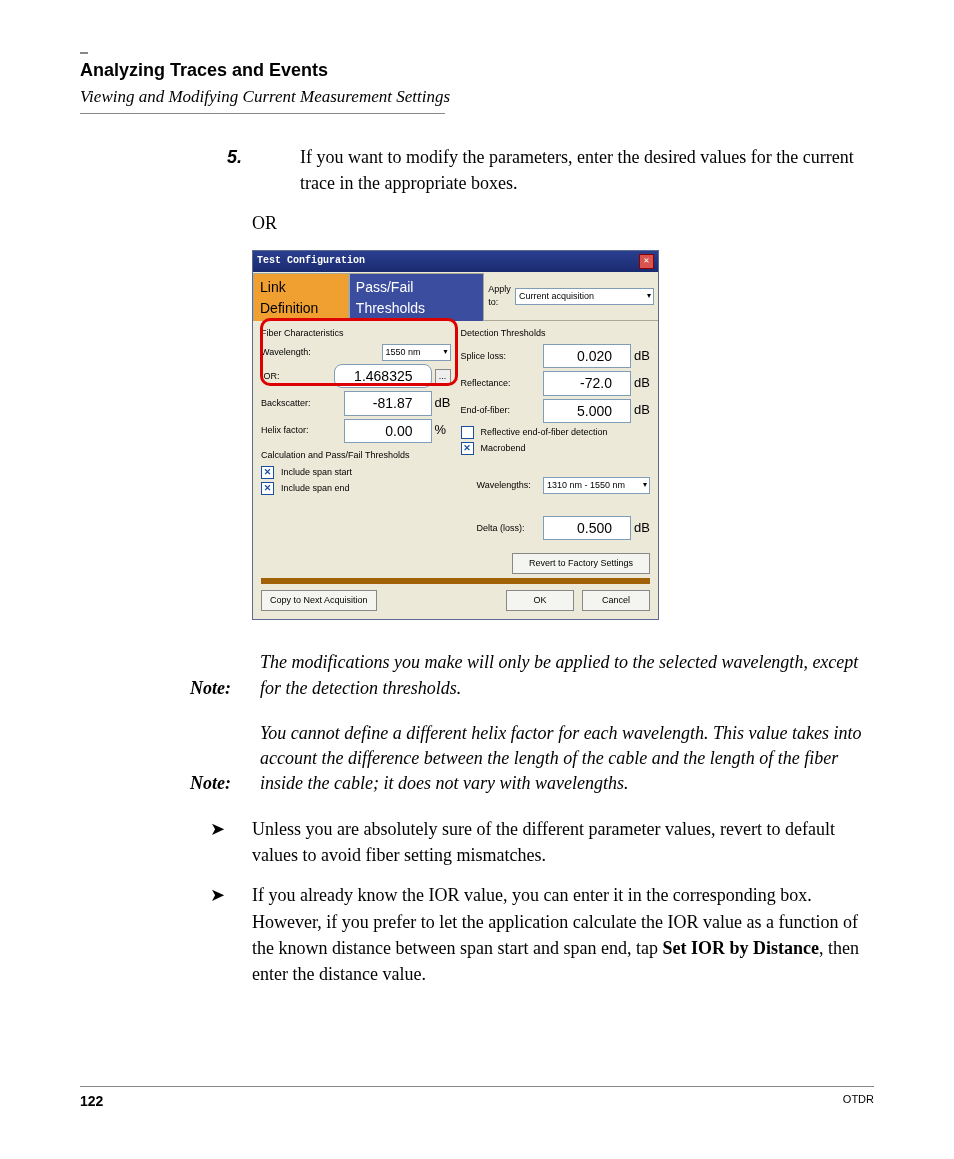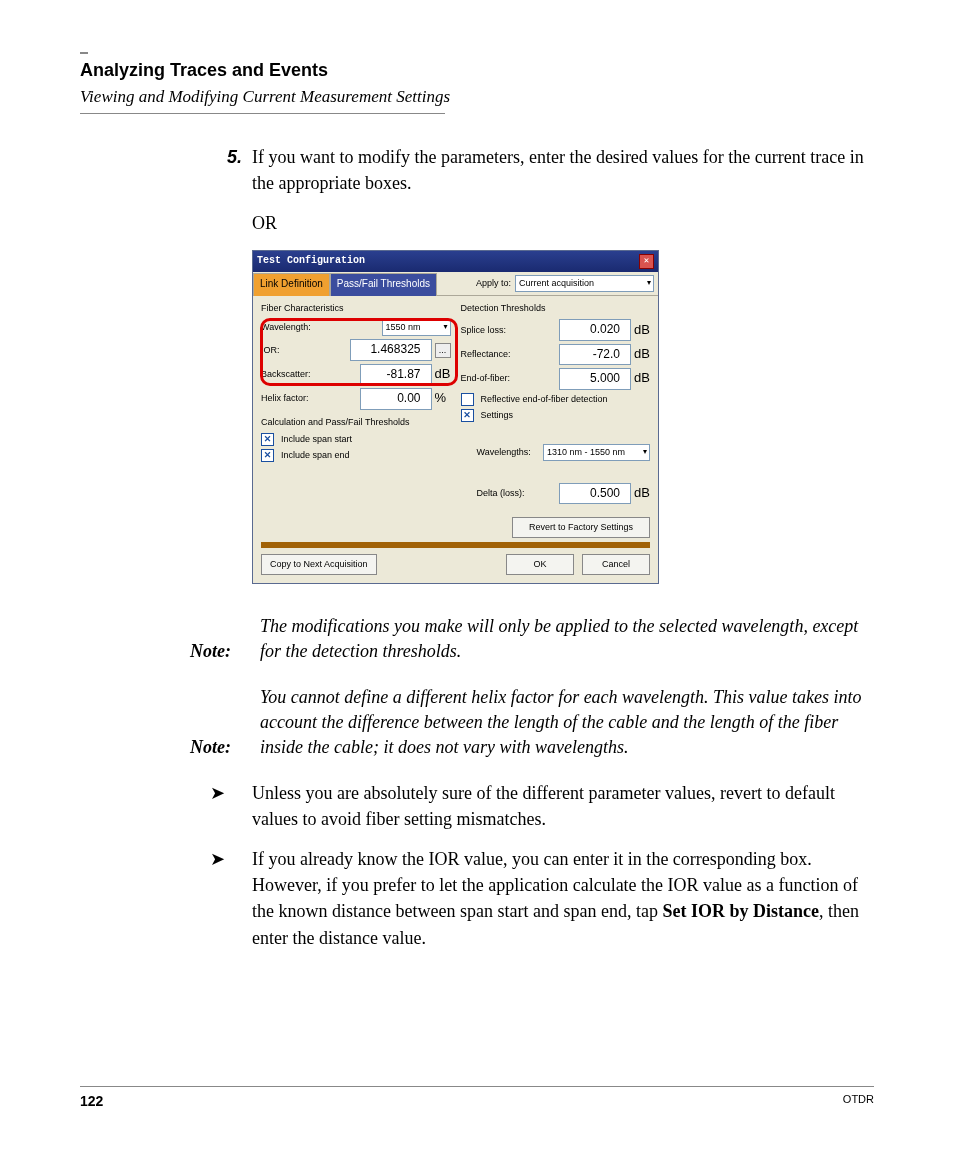--- a/index.html
+++ b/index.html
@@ -3,21 +3,21 @@
 <meta charset="utf-8">
 <style>
   html,body{margin:0;padding:0;background:#fff;font-family:Georgia,'Times New Roman',serif;color:#000;}
   .page{width:954px;height:1159px;position:relative;box-sizing:border-box;padding:60px 80px 50px 80px;}
   .sec-title{font-family:Verdana,Arial,sans-serif;font-weight:bold;font-size:18px;margin:0 0 6px 0;}
   .sec-sub{font-style:italic;font-size:17px;margin:0 0 6px 0;}
   .hr1{border:none;border-top:1.5px solid #888;margin:0 0 30px 0;width:365px;}
   .body{padding-left:130px;font-size:18px;line-height:1.45;}
   .step-row{display:flex;margin-bottom:10px;}
   .step-num{font-family:Verdana,Arial,sans-serif;font-weight:bold;font-style:italic;width:32px;text-align:right;flex-shrink:0;margin-right:10px;}
-  .step-text{flex:1;}
+  .step-text{flex:1;margin-left:48px;}
   .or{margin:14px 0 14px 42px;}
   .para{margin:0 0 14px 42px;}
   .bold{font-weight:bold;}
   .screenshot{margin:6px 0 30px 42px;}
   .note-row{display:flex;margin:0 0 20px 0;font-style:italic;font-size:18px;line-height:1.4;align-items:flex-end;}
   .note-label{font-family:Georgia,serif;font-weight:bold;width:70px;flex-shrink:0;}
   .note-text{flex:1;}
   .note-wrap{padding-left:110px;}
   .bullet-row{display:flex;margin:0 0 14px 0;padding-left:130px;font-size:18px;line-height:1.45;}
   .bullet-icon{width:30px;flex-shrink:0;font-size:18px;margin-right:12px;}
@@ -27,33 +27,33 @@
   .footer-row{display:flex;justify-content:space-between;font-family:Verdana,Arial,sans-serif;font-size:14px;}
   .footer-left{font-weight:bold;}
   .footer-right{font-size:11px;}
   .toprule{position:absolute;left:80px;top:52px;width:8px;border-top:2px solid #888;}
 
   
   .dlg{width:405px;font-family:Tahoma,Arial,sans-serif;font-size:9px;color:#000;border:1px solid #5a6a90;background:#fff;}
   .dlg-title{background:linear-gradient(#2a3f8f,#1a2a70);color:#fff;font-weight:bold;padding:3px 4px;display:flex;justify-content:space-between;align-items:flex-start;font-size:10px;font-family:Liberation Mono, monospace;}
   .dlg-close{width:13px;height:13px;background:#d9534f;border:1px solid #800;color:#fff;display:flex;align-items:center;justify-content:center;font-size:9px;line-height:1;}
   .dlg-tabs{display:flex;background:#ece9d8;border-bottom:1px solid #aca899;}
-  .tab{padding:3px 6px;border:1px solid #aca899;border-bottom:none;margin-right:0;background:#ece9d8;position:relative;top:1px;font-size:10px;}
+  .tab{padding:3px 6px;border:1px solid #aca899;border-bottom:none;margin-right:0;background:#ece9d8;position:relative;top:1px;font-size:14px;}
   .tab.active{background:#f0a030;}
   .tab.inactive{background:#3b4d9e;color:#fff;}
   .dlg-tabs .applyto{margin-left:auto;padding:3px 4px;display:flex;align-items:center;gap:4px;}
   .sel{border:1px solid #7f9db9;background:#fff;padding:1px 14px 1px 3px;position:relative;display:inline-block;min-width:90px;font-size:9px;}
   .sel::after{content:"▾";position:absolute;right:2px;top:1px;font-size:8px;color:#000;}
   .dlg-body{display:flex;padding:6px 8px;background:#ece9d8;gap:10px;}
   .col{flex:1;}
   .grp-title{font-size:9px;margin-bottom:4px;}
   .frow{display:flex;align-items:center;margin:3px 0;gap:3px;}
   .flabel{flex:1;font-size:9px;}
-  .fld{border:1px solid #7f9db9;background:#fff;text-align:right;padding:1px 10px;width:50px;font-size:12px;}
-  .fld.wide{width:60px;}
+  .fld{border:1px solid #7f9db9;background:#fff;text-align:right;padding:1px 18px;width:50px;font-size:14px;}
+  .fld.wide{width:60px;border-radius:8px;}
   .unit{width:16px;font-size:13px;}
   .btn-dots{border:1px solid #888;background:#eee;width:14px;text-align:center;font-size:9px;padding:0;}
   .chk{width:11px;height:11px;border:1px solid #1a4fa0;background:#fff;display:inline-flex;align-items:center;justify-content:center;color:#1a4fa0;font-size:9px;font-weight:bold;margin-right:4px;}
   .sub-indent{padding-left:16px;margin-top:22px;}
   .dlg-actions{background:#ece9d8;padding:4px 8px 8px 8px;}
   .btn{border:1px solid #888;background:#f4f4f0;padding:3px 8px;font-size:9px;display:inline-block;min-width:70px;text-align:center;}
   .actions-right{text-align:right;margin-bottom:4px;}
   .actions-row{display:flex;justify-content:space-between;border-top:6px solid #a16207;padding-top:6px;margin-top:4px;}
   .actions-row .right{display:flex;gap:8px;}
   .redbox{border:3px solid #d00;border-radius:10px;position:absolute;pointer-events:none;}
@@ -138,21 +138,21 @@
                 <span class="flabel">End-of-fiber:</span>
                 <span class="fld">5.000</span>
                 <span class="unit">dB</span>
               </div>
               <div class="frow">
                 <span class="chk" style="color:transparent">✕</span>
                 <span>Reflective end-of-fiber detection</span>
               </div>
               <div class="frow">
                 <span class="chk">✕</span>
-                <span>Settings</span>
+                <span>Macrobend</span>
               </div>
               <div class="frow sub-indent">
                 <span class="flabel">Wavelengths:</span>
                 <span class="sel" style="min-width:88px">1310 nm - 1550 nm</span>
               </div>
               <div class="frow sub-indent">
                 <span class="flabel">Delta (loss):</span>
                 <span class="fld">0.500</span>
                 <span class="unit">dB</span>
               </div>

